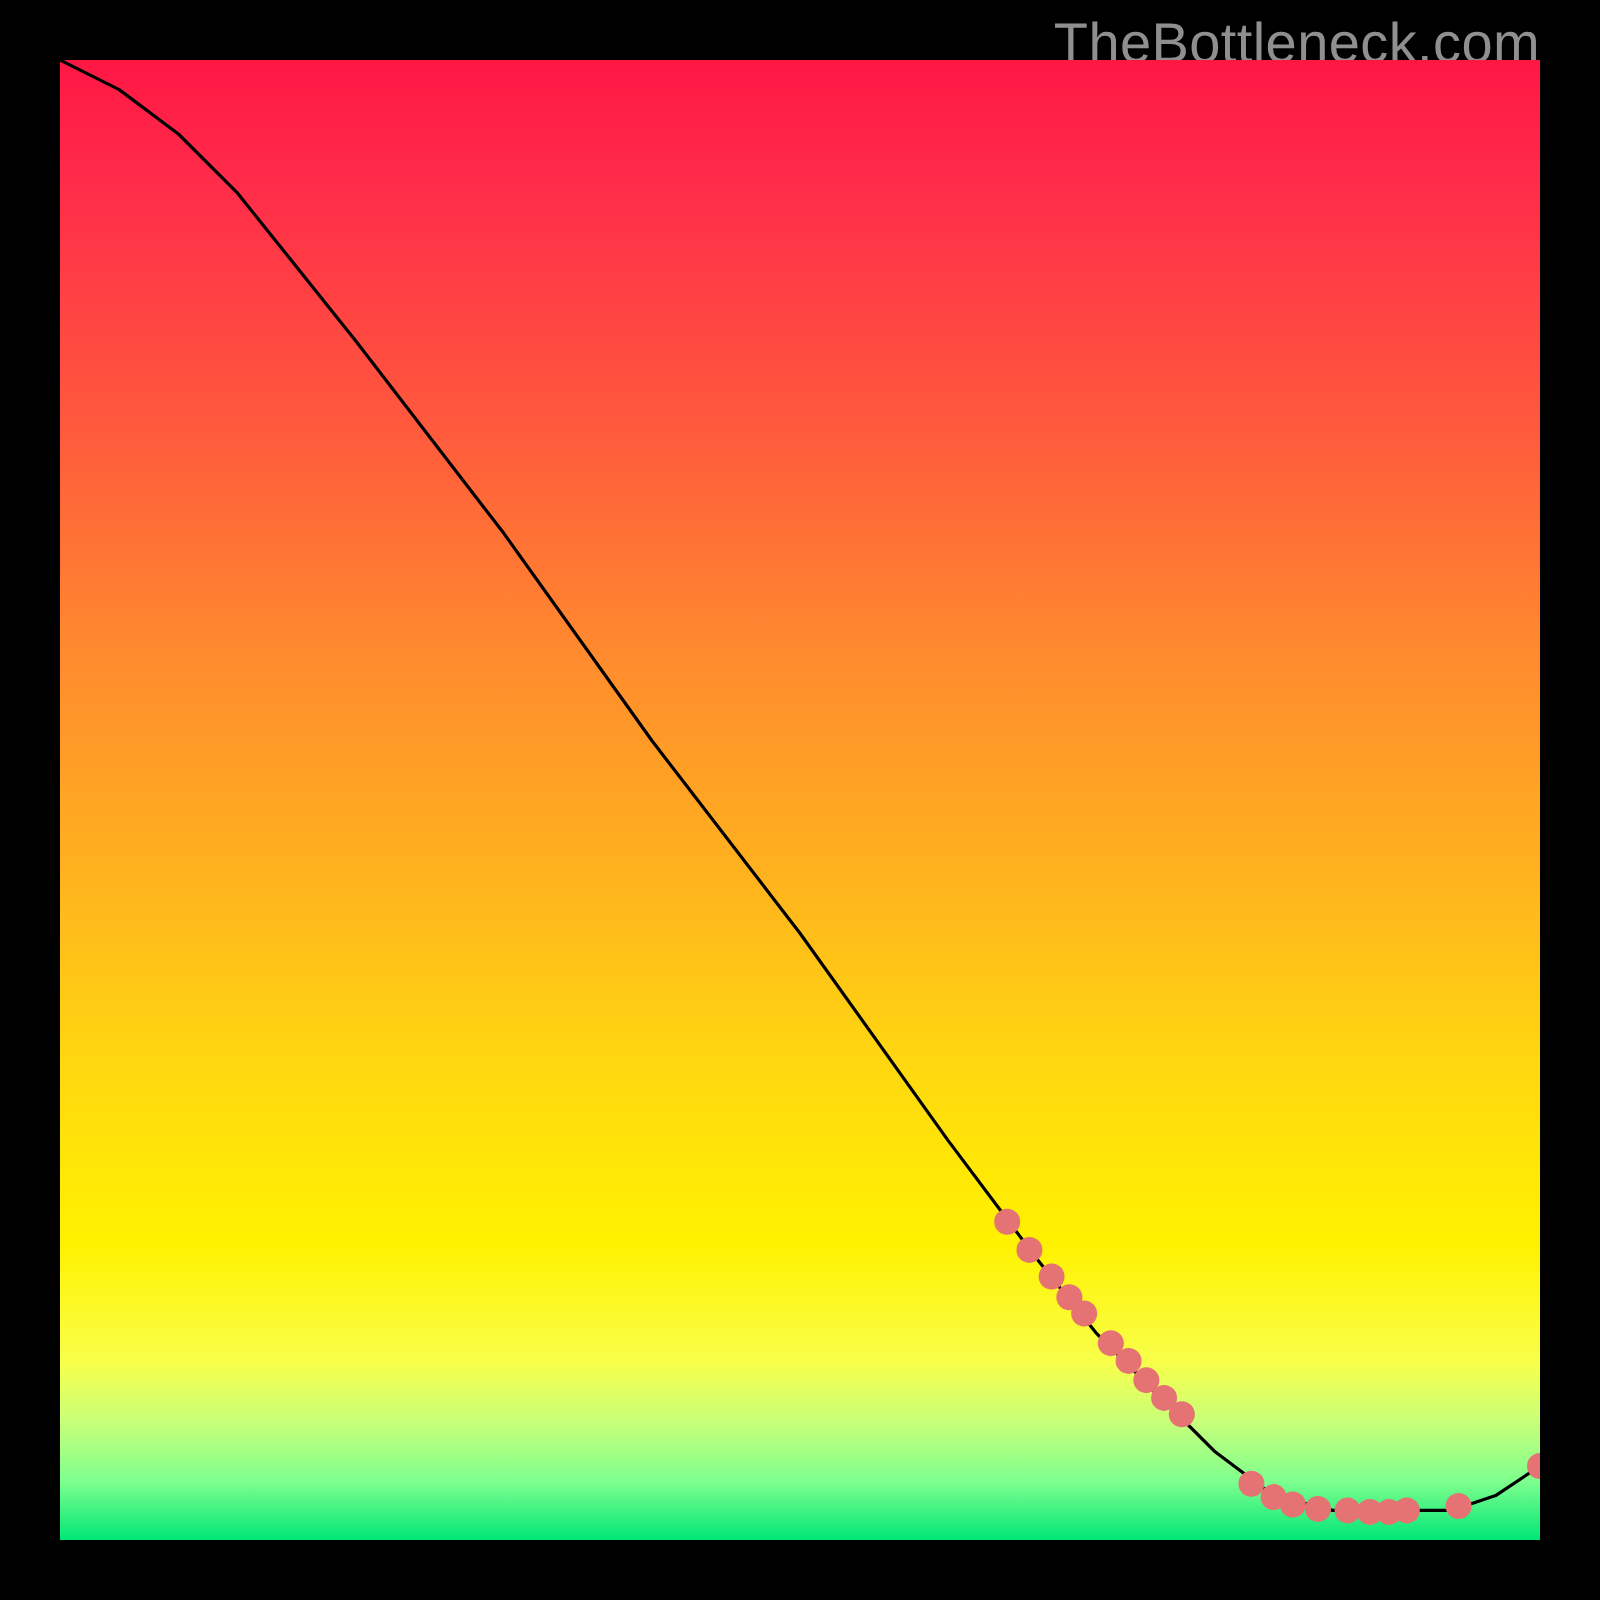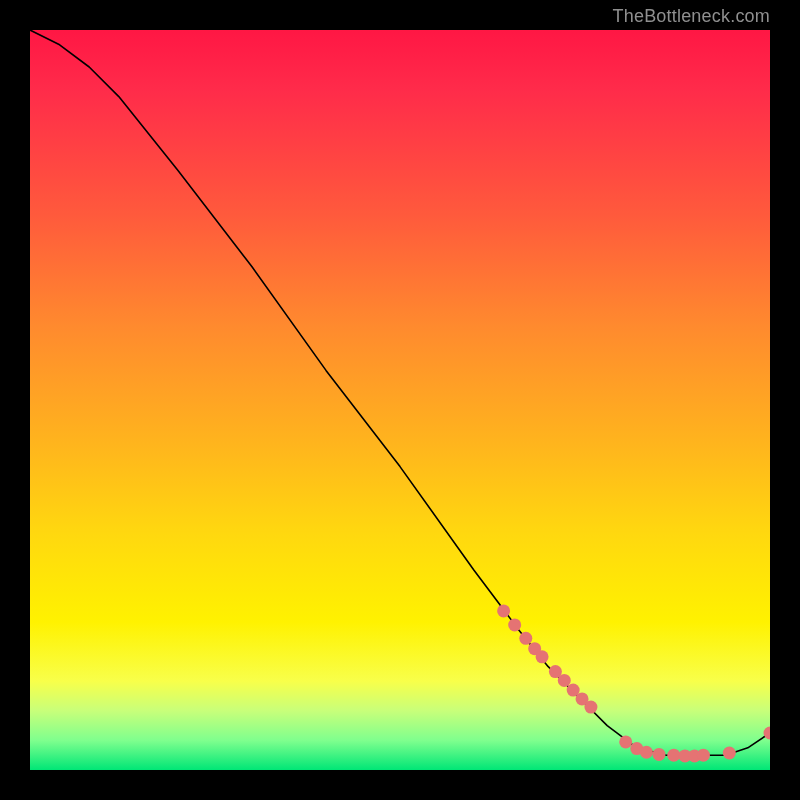--- a/index.html
+++ b/index.html
@@ -39,21 +39,21 @@
   .svg-layer {
     position: absolute;
     inset: 0;
   }
   .watermark {
     position: absolute;
     top: 6px;
     right: 30px;
     color: #8f8f8f;
     font-family: Arial, Helvetica, sans-serif;
-    font-size: 18px;
+    font-size: 28px;
     letter-spacing: 0.2px;
     user-select: none;
   }
 </style>
 </head>
 <body>
 
 <div class="stage">
   <div class="watermark">TheBottleneck.com</div>
   <div class="plot">

